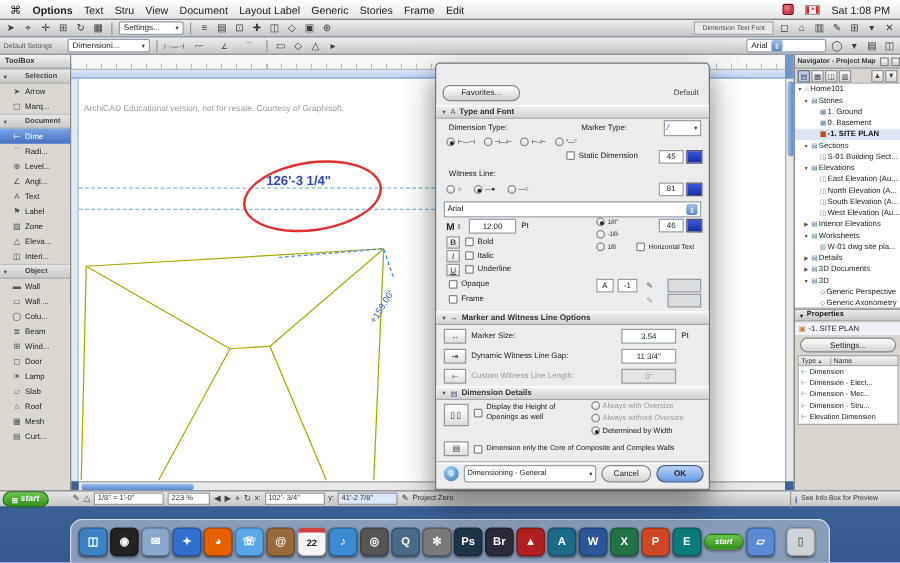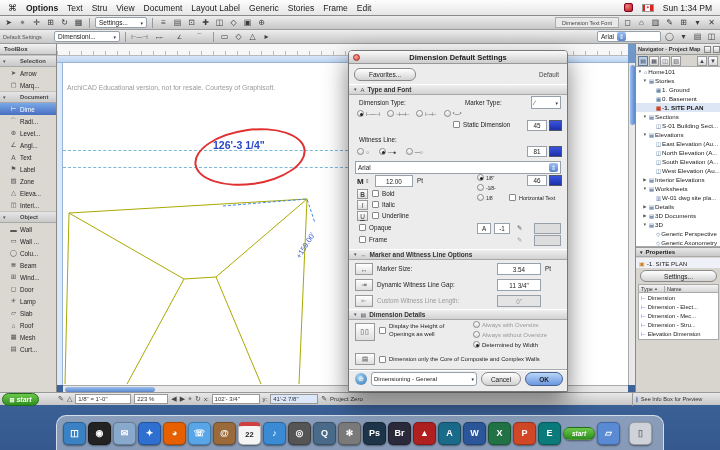--- a/index.html
+++ b/index.html
@@ -131,21 +131,21 @@
     <span class="menu-item" data-name="menubar-item">View</span>
     <span class="menu-item" data-name="menubar-item">Document</span>
     <span class="menu-item" data-name="menubar-item">Layout Label</span>
     <span class="menu-item" data-name="menubar-item">Generic</span>
     <span class="menu-item" data-name="menubar-item">Stories</span>
     <span class="menu-item" data-name="menubar-item">Frame</span>
     <span class="menu-item" data-name="menubar-item">Edit</span>
   <span class="spacer" data-name="menubar-spacer"></span>
   <span class="mb-red" data-name="parallels-status-icon"></span>
   <span class="mb-flag" data-name="keyboard-layout-flag-icon"></span>
-  <span data-name="menubar-clock">Sun 1:34 PM</span>
+  <span data-name="menubar-clock">Sat 1:08 PM</span>
 </div>
 
 <div id="toolbar1" class="toolbar" data-name="main-toolbar">
   <span class="tbi" data-name="toolbar-icon">➤</span>
     <span class="tbi" data-name="toolbar-icon">⌖</span>
     <span class="tbi" data-name="toolbar-icon">✛</span>
     <span class="tbi" data-name="toolbar-icon">⊞</span>
     <span class="tbi" data-name="toolbar-icon">↻</span>
     <span class="tbi" data-name="toolbar-icon">▦</span>
   <span class="tsep" data-name="toolbar-separator"></span>
@@ -353,24 +353,20 @@
   <div class="edgelabel" data-name="edge-dimension-label">+159.00'</div>
 </div>
 <div id="vscroll" data-name="vertical-scrollbar">
     <div class="thumb" data-name="scrollbar-thumb"></div>
   </div>
 <div id="hscroll" data-name="horizontal-scrollbar">
     <div class="thumb" data-name="scrollbar-thumb"></div>
   </div>
 
 <div id="dialog" data-name="dimension-default-settings-dialog">
-  <div class="dlg-title" data-name="dialog-titlebar">
-    <span class="dlg-close" data-name="dialog-close-button"></span>
-    <span data-name="dialog-title">Dimension Default Settings</span>
-  </div>
 
   <div class="btn abs" style="left:5px;top:17px;width:62px;height:13px" data-name="favorites-button">
     <span data-name="favorites-button-label">Favorites...</span>
   </div>
   <span class="lab" style="right:8px;top:20px;color:#444" data-name="default-label">Default</span>
 
   <div class="secbar" style="top:33px" data-name="section-type-and-font">
     <span class="tri" data-name="disclosure-triangle">▼</span>
     <span class="sic" data-name="type-font-section-icon">A</span>
     <span data-name="section-title">Type and Font</span>

